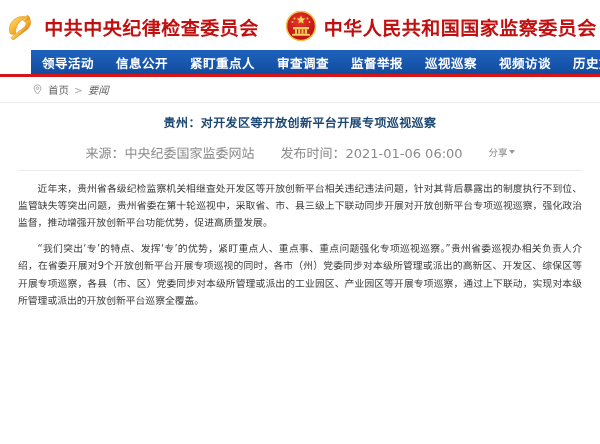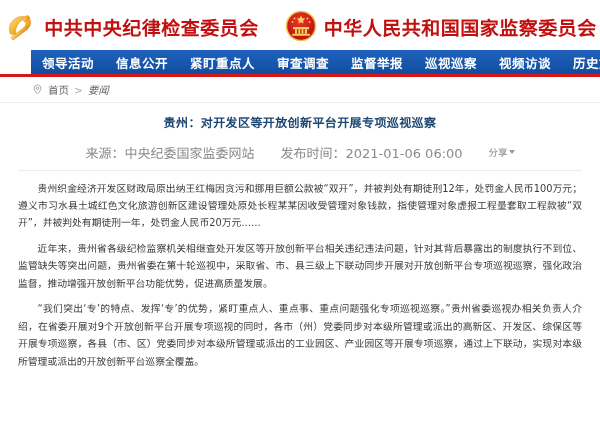--- a/index.html
+++ b/index.html
@@ -159,20 +159,19 @@
     <div class="metaline">
       <span class="meta-item">来源：中央纪委国家监委网站</span>
       <span class="meta-item">发布时间：2021-01-06 06:00</span>
       <span class="share">
         <span class="share-label">分享</span>
         <span class="caret"></span>
       </span>
     </div>
 
     <div class="body">
-      <p class="para">贵州织金经济开发区财政局原出纳王红梅因贪污和挪用巨额公款被“双开”，并被判处有期徒刑12年，处罚金人民币100万元；遵义市习水县土城红色文化旅游创新区建设管理处原处长程某某因收受管理对象钱款，指使管理对象虚报工程量套取工程款被“双开”，并被判处有期徒刑一年，处罚金人民币20万元……</p>
       <p class="para">近年来，贵州省各级纪检监察机关相继查处开发区等开放创新平台相关违纪违法问题，针对其背后暴露出的制度执行不到位、监管缺失等突出问题，贵州省委在第十轮巡视中，采取省、市、县三级上下联动同步开展对开放创新平台专项巡视巡察，强化政治监督，推动增强开放创新平台功能优势，促进高质量发展。</p>
       <p class="para">“我们突出‘专’的特点、发挥‘专’的优势，紧盯重点人、重点事、重点问题强化专项巡视巡察。”贵州省委巡视办相关负责人介绍，在省委开展对9个开放创新平台开展专项巡视的同时，各市（州）党委同步对本级所管理或派出的高新区、开发区、综保区等开展专项巡察，各县（市、区）党委同步对本级所管理或派出的工业园区、产业园区等开展专项巡察，通过上下联动，实现对本级所管理或派出的开放创新平台巡察全覆盖。</p>
 
     </div>
 
   </div>
 </div>
 
 </body></html>

